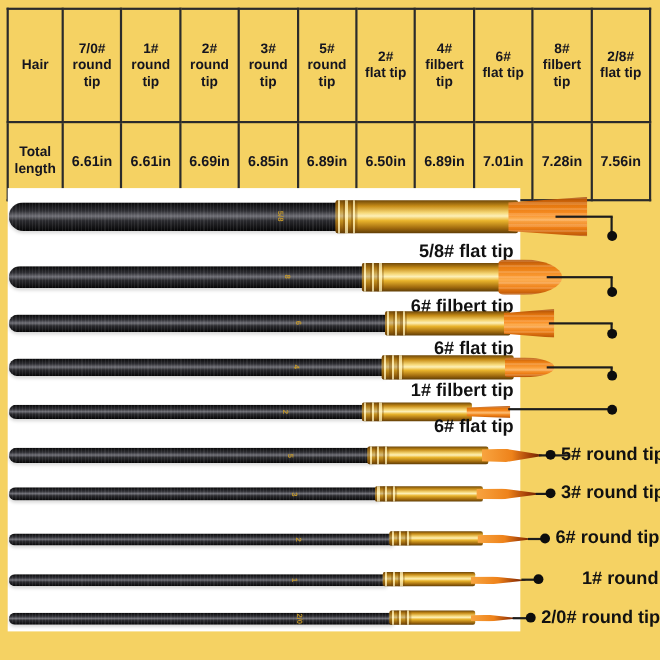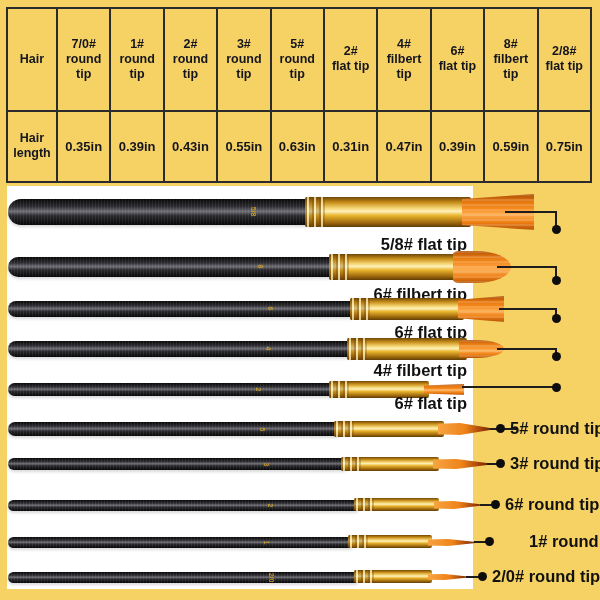--- a/index.html
+++ b/index.html
@@ -23,21 +23,21 @@
     color: #15151f; font-weight: bold; font-size: 12.5px; line-height: 1.2;
     padding: 1px;
   }
   #spec-table td.rowhead { font-size: 12.5px; }
   #spec-table td.val { font-size: 13px; }
   #spec-table .m-size { display: block; }
   #spec-table .m-type { display: block; }
 
   
   #panel {
-    position: absolute; left: 7px; top: 186px; width: 466px; height: 403px;
+    position: absolute; left: 7px; top: 171px; width: 466px; height: 403px;
     background: #ffffff;
   }
   .abs { position: absolute; }
   .handle {
     background:
       repeating-linear-gradient(90deg, rgba(255,255,255,0.07) 0 1px, rgba(255,255,255,0) 1px 3px),
       linear-gradient(180deg, #070708 0%, #2e2e33 30%, #6f6f76 48%, #2a2a2e 64%, #050506 100%);
     box-shadow: 0 2px 3px rgba(0,0,0,0.15);
   }
   .mark {
@@ -125,31 +125,31 @@
       <td>
             <span class="m-size">8#</span>
             <span class="m-type">filbert tip</span>
           </td>
       <td>
             <span class="m-size">2/8#</span>
             <span class="m-type">flat tip</span>
           </td>
     </tr>
     <tr>
-      <td class="rowhead">Hair length</td>
-      <td class="val">0.35in</td>
-      <td class="val">0.39in</td>
-      <td class="val">0.43in</td>
-      <td class="val">0.55in</td>
-      <td class="val">0.63in</td>
-      <td class="val">0.31in</td>
-      <td class="val">0.47in</td>
-      <td class="val">0.39in</td>
-      <td class="val">0.59in</td>
-      <td class="val">0.75in</td>
+      <td class="rowhead">Total length</td>
+      <td class="val">6.61in</td>
+      <td class="val">6.61in</td>
+      <td class="val">6.69in</td>
+      <td class="val">6.85in</td>
+      <td class="val">6.89in</td>
+      <td class="val">6.50in</td>
+      <td class="val">6.89in</td>
+      <td class="val">7.01in</td>
+      <td class="val">7.28in</td>
+      <td class="val">7.56in</td>
     </tr>
   </tbody>
     </table>
 
   <div id="panel">
 
     <div>
       <div class="abs handle" style="left:1px; top:13px; width:306px; height:26px; border-radius:13px 2px 2px 13px;"></div>
       <span class="mark" style="left:242px; top:22px;">5/8</span>
       <div class="abs ferrule" style="left:298px; top:11px; width:166px; height:30px;">
@@ -191,21 +191,21 @@
     <div>
       <div class="abs handle" style="left:1px; top:155px; width:344px; height:16px; border-radius:8px 2px 2px 8px;"></div>
       <span class="mark" style="left:260px; top:159px;">4</span>
       <div class="abs ferrule" style="left:340px; top:152px; width:120px; height:22px;">
           <div class="crimp"></div>
         </div>
       <div class="abs bristle-filbert" style="left:452px; top:154px; width:45px; height:18px;"></div>
       <div class="abs conn" style="left:490px; top:162px; width:60px; height:2px;"></div>
       <div class="abs conn" style="left:548px; top:163px; width:2px; height:5px;"></div>
       <div class="abs dot" style="left:545px; top:166px;"></div>
-      <div class="abs blabel" style="right:6px; top:175px;">4# filbert tip</div>
+      <div class="abs blabel" style="right:6px; top:175px;">1# filbert tip</div>
     </div>
 
     <div>
       <div class="abs handle" style="left:1px; top:197px; width:326px; height:13px; border-radius:7px 2px 2px 7px;"></div>
       <span class="mark" style="left:250px; top:200px;">2</span>
       <div class="abs ferrule" style="left:322px; top:195px; width:100px; height:17px;">
           <div class="crimp"></div>
         </div>
       <div class="abs bristle-flat" style="left:417px; top:198px; width:40px; height:11px;"></div>
       <div class="abs conn" style="left:455px; top:200px; width:92px; height:2px;"></div>

